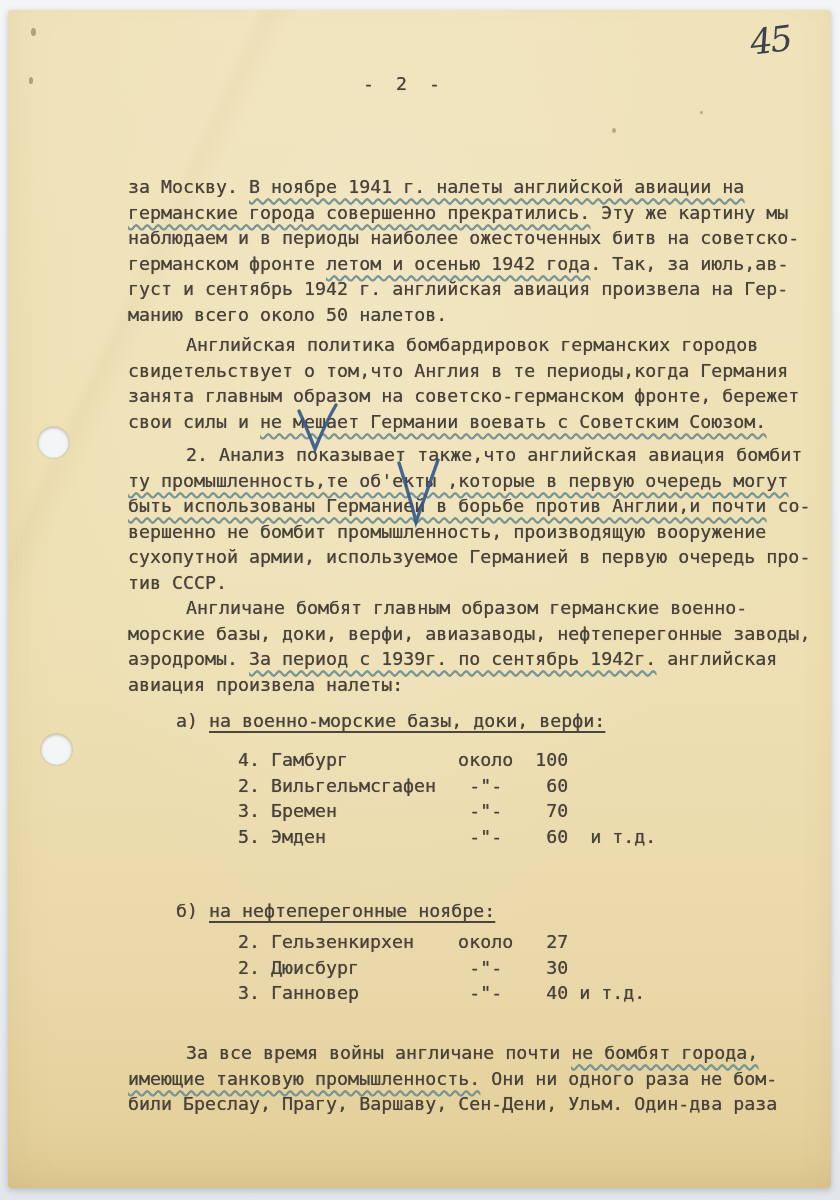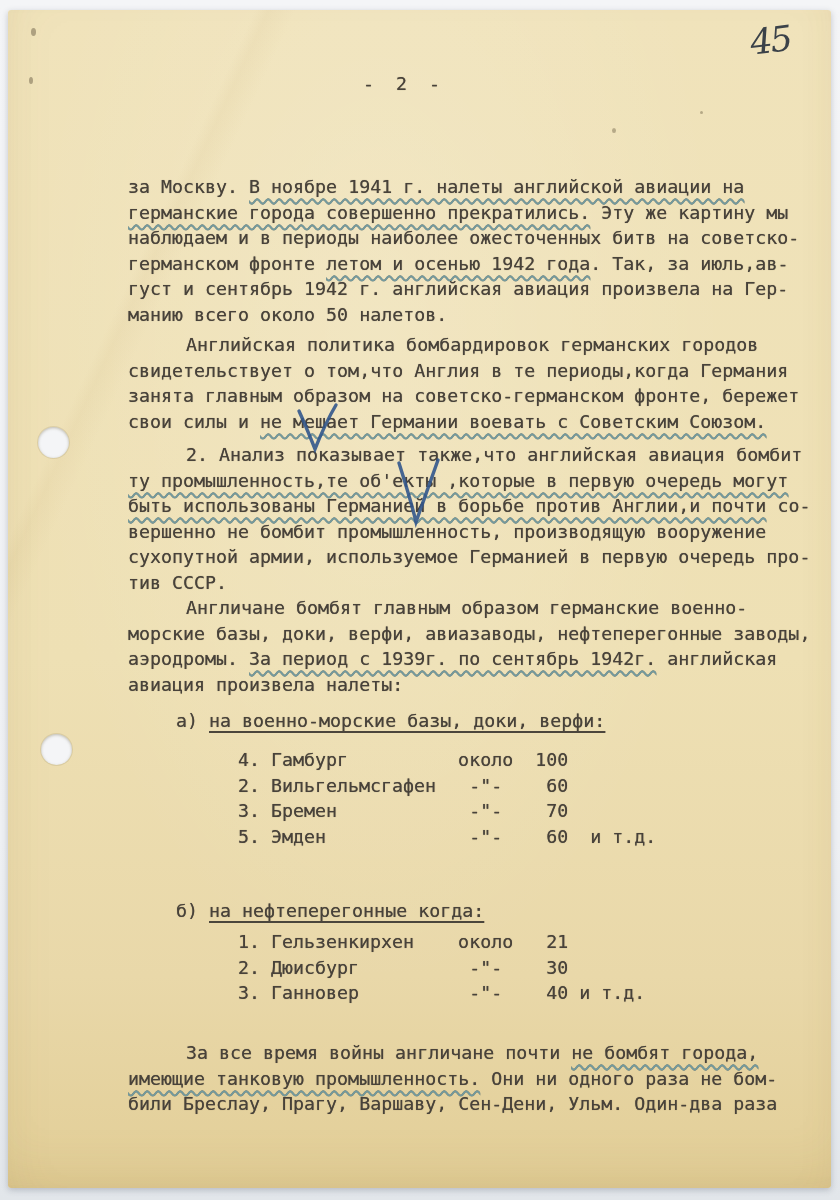--- a/index.html
+++ b/index.html
@@ -89,22 +89,22 @@
     <div class="handwritten">45</div>
     <div class="pagenum">-  2  -</div>
 
     <div class="doc">
         <div class="block" style="top: 164px; left: 120px;"><div class="line"><span>за Москву. </span><span class="ut">В ноябре 1941 г. налеты английской авиации на</span></div><div class="line"><span class="ut">германские города совершенно прекратились.</span><span> Эту же картину мы</span></div><div class="line"><span>наблюдаем и в периоды наиболее ожесточенных битв на советско-</span></div><div class="line"><span>германском фронте </span><span class="ut">летом и осенью 1942 года</span><span>. Так, за июль,ав-</span></div><div class="line"><span>густ и сентябрь 1942 г. английская авиация произвела на Гер-</span></div><div class="line"><span>манию всего около 50 налетов.</span></div></div>
         <div class="block" style="top: 322px; left: 120px;"><div class="line indent"><span>Английская политика бомбардировок германских городов</span></div><div class="line"><span>свидетельствует о том,что Англия в те периоды,когда Германия</span></div><div class="line"><span>занята главным образом на советско-германском фронте, бережет</span></div><div class="line"><span>свои силы и </span><span class="ut">не мешает Германии воевать с Советским Союзом.</span></div></div>
         <div class="block" style="top: 432px; left: 120px;"><div class="line indent"><span>2. Анализ показывает также,что английская авиация бомбит</span></div><div class="line"><span class="ut">ту промышленность,те об'екты ,которые в первую очередь могут</span></div><div class="line"><span class="ut">быть использованы Германией в борьбе против Англии,и почти</span><span> со-</span></div><div class="line"><span>вершенно не бомбит промышленность, производящую вооружение</span></div><div class="line"><span>сухопутной армии, используемое Германией в первую очередь про-</span></div><div class="line"><span>тив СССР.</span></div></div>
         <div class="block" style="top: 585px; left: 120px;"><div class="line indent"><span>Англичане бомбят главным образом германские военно-</span></div><div class="line"><span>морские базы, доки, верфи, авиазаводы, нефтеперегонные заводы,</span></div><div class="line"><span>аэродромы. </span><span class="ut">За период с 1939г. по сентябрь 1942г.</span><span> английская</span></div><div class="line"><span>авиация произвела налеты:</span></div></div>
         <div class="block" style="top: 698px; left: 168px; text-align: right;"><div class="line"><span>а) </span><span class="ub">на военно-морские базы, доки, верфи:</span></div></div>
         <div class="block" style="top: 737px; left: 230px;"><div class="line">4. Гамбург          около  100</div><div class="line">2. Вильгельмсгафен   -"-    60</div><div class="line">3. Бремен            -"-    70</div><div class="line">5. Эмден             -"-    60  и т.д.</div></div>
-        <div class="block" style="top: 888px; left: 168px;"><div class="line"><span>б) </span><span class="ub">на нефтеперегонные когда:</span></div></div>
-        <div class="block" style="top: 919px; left: 230px;"><div class="line">1. Гельзенкирхен    около   21</div><div class="line">2. Дюисбург          -"-    30</div><div class="line">3. Ганновер          -"-    40 и т.д.</div></div>
+        <div class="block" style="top: 888px; left: 168px;"><div class="line"><span>б) </span><span class="ub">на нефтеперегонные ноябре:</span></div></div>
+        <div class="block" style="top: 919px; left: 230px;"><div class="line">2. Гельзенкирхен    около   27</div><div class="line">2. Дюисбург          -"-    30</div><div class="line">3. Ганновер          -"-    40 и т.д.</div></div>
         <div class="block" style="top: 1030px; left: 120px;"><div class="line indent"><span>За все время войны англичане почти </span><span class="ut">не бомбят города,</span></div><div class="line"><span class="ut">имеющие танковую промышленность.</span><span> Они ни одного раза не бом-</span></div><div class="line"><span>били Бреслау, Прагу, Варшаву, Сен-Дени, Ульм. Один-два раза</span></div></div>
       </div>
 
     <svg class="check c1" viewBox="0 0 46 52">
       <path d="M5 9 C11 22 17 37 21 47 C27 32 36 13 42 3"></path>
     </svg>
     <svg class="check c2" viewBox="0 0 48 72">
       <path d="M6 7 C12 26 19 49 23 66 C30 46 39 21 45 4"></path>
     </svg>
   </div>

